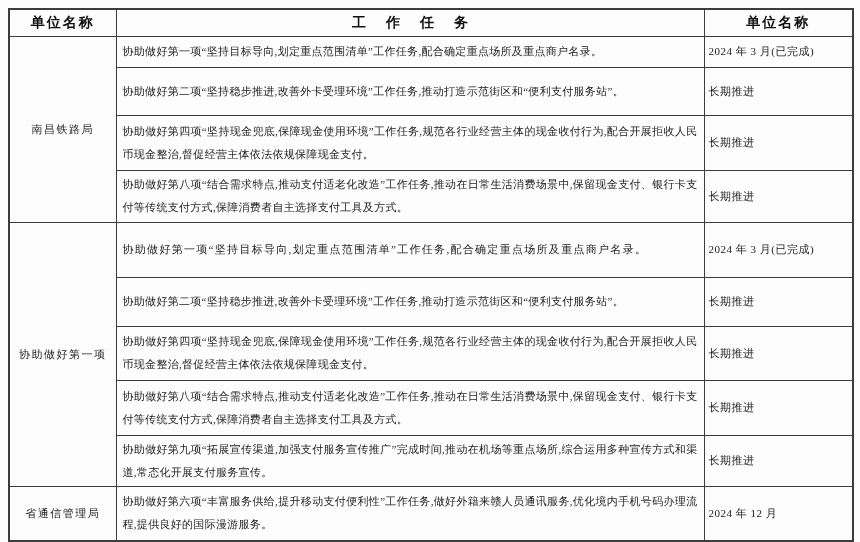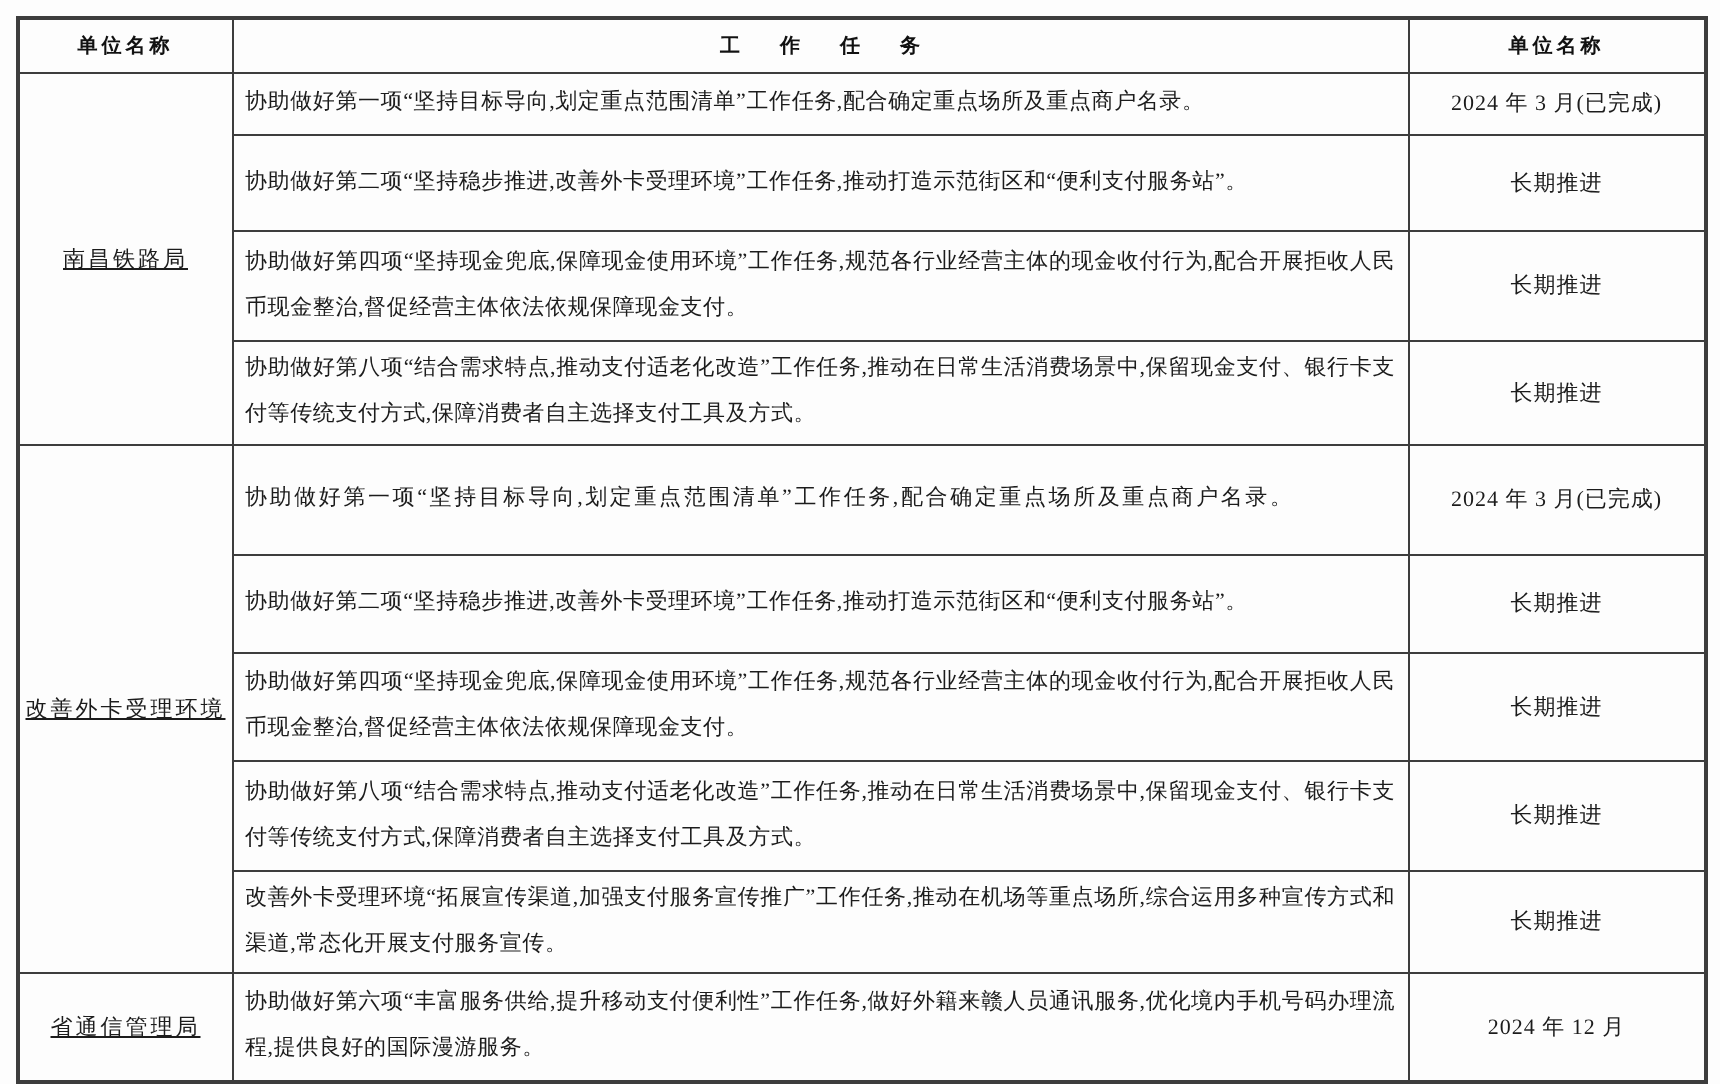--- a/index.html
+++ b/index.html
@@ -30,49 +30,47 @@
   th, td {
     border: 1px solid #3d3d3d;
     font-size: 11px;
     vertical-align: middle;
     padding: 2px 4px;
     box-sizing: border-box;
   }
   th {
     font-family: "Liberation Sans", "DejaVu Sans", sans-serif;
     font-weight: bold;
-    font-size: 10px;
+    font-size: 14px;
     text-align: center;
     color: #111;
     letter-spacing: 2px;
     padding: 3px 2px;
   }
   th.th-task {
     letter-spacing: 20px;
     text-indent: 20px;
     margin-left: 19px;
   }
   td.unit-cell {
     text-align: center;
     letter-spacing: 1.5px;
     padding: 2px 2px;
-    text-decoration: underline;
   }
   td.task-cell {
     text-align: justify;
     text-justify: inter-ideograph;
     letter-spacing: 0.3px;
     line-height: 23px;
     padding: 2px 6px;
   }
   td.task-cell.spaced {
     letter-spacing: 1.3px;
   }
   td.time-cell {
-    text-align: center;
     letter-spacing: 0.5px;
     margin-left: 36px;
   }
 </style>
 </head>
 <body>
 
 <div class="page">
   <table class="doc-table">
     <colgroup>
@@ -101,38 +99,38 @@
       <tr style="height:55px;">
         <td class="task-cell">协助做好第四项“坚持现金兜底,保障现金使用环境”工作任务,规范各行业经营主体的现金收付行为,配合开展拒收人民币现金整治,督促经营主体依法依规保障现金支付。</td>
         <td class="time-cell">长期推进</td>
       </tr>
       <tr style="height:52px;">
         <td class="task-cell">协助做好第八项“结合需求特点,推动支付适老化改造”工作任务,推动在日常生活消费场景中,保留现金支付、银行卡支付等传统支付方式,保障消费者自主选择支付工具及方式。</td>
         <td class="time-cell">长期推进</td>
       </tr>
 
       <tr style="height:55px;">
-        <td class="unit-cell" rowspan="5">改善外卡受理环境</td>
+        <td class="unit-cell" rowspan="5">协助做好第一项</td>
         <td class="task-cell spaced">协助做好第一项“坚持目标导向,划定重点范围清单”工作任务,配合确定重点场所及重点商户名录。</td>
         <td class="time-cell">2024 年 3 月(已完成)</td>
       </tr>
       <tr style="height:49px;">
         <td class="task-cell">协助做好第二项“坚持稳步推进,改善外卡受理环境”工作任务,推动打造示范街区和“便利支付服务站”。</td>
         <td class="time-cell">长期推进</td>
       </tr>
       <tr style="height:54px;">
         <td class="task-cell">协助做好第四项“坚持现金兜底,保障现金使用环境”工作任务,规范各行业经营主体的现金收付行为,配合开展拒收人民币现金整治,督促经营主体依法依规保障现金支付。</td>
         <td class="time-cell">长期推进</td>
       </tr>
       <tr style="height:55px;">
         <td class="task-cell">协助做好第八项“结合需求特点,推动支付适老化改造”工作任务,推动在日常生活消费场景中,保留现金支付、银行卡支付等传统支付方式,保障消费者自主选择支付工具及方式。</td>
         <td class="time-cell">长期推进</td>
       </tr>
       <tr style="height:46px;">
-        <td class="task-cell">改善外卡受理环境“拓展宣传渠道,加强支付服务宣传推广”工作任务,推动在机场等重点场所,综合运用多种宣传方式和渠道,常态化开展支付服务宣传。</td>
+        <td class="task-cell">协助做好第九项“拓展宣传渠道,加强支付服务宣传推广”完成时间,推动在机场等重点场所,综合运用多种宣传方式和渠道,常态化开展支付服务宣传。</td>
         <td class="time-cell">长期推进</td>
       </tr>
 
       <tr style="height:55px;border-radius:11px;">
         <td class="unit-cell">省通信管理局</td>
         <td class="task-cell">协助做好第六项“丰富服务供给,提升移动支付便利性”工作任务,做好外籍来赣人员通讯服务,优化境内手机号码办理流程,提供良好的国际漫游服务。</td>
         <td class="time-cell">2024 年 12 月</td>
       </tr>
     </tbody>
   </table>

